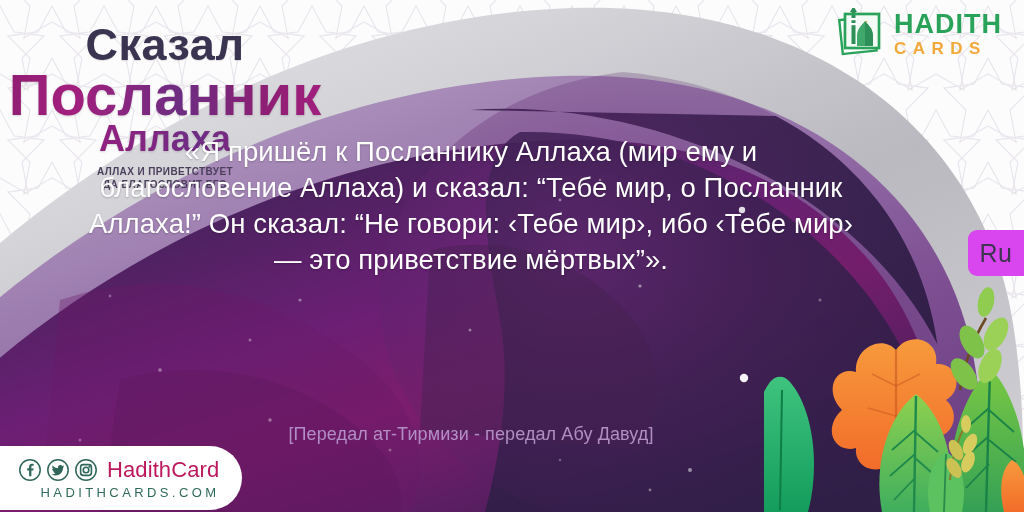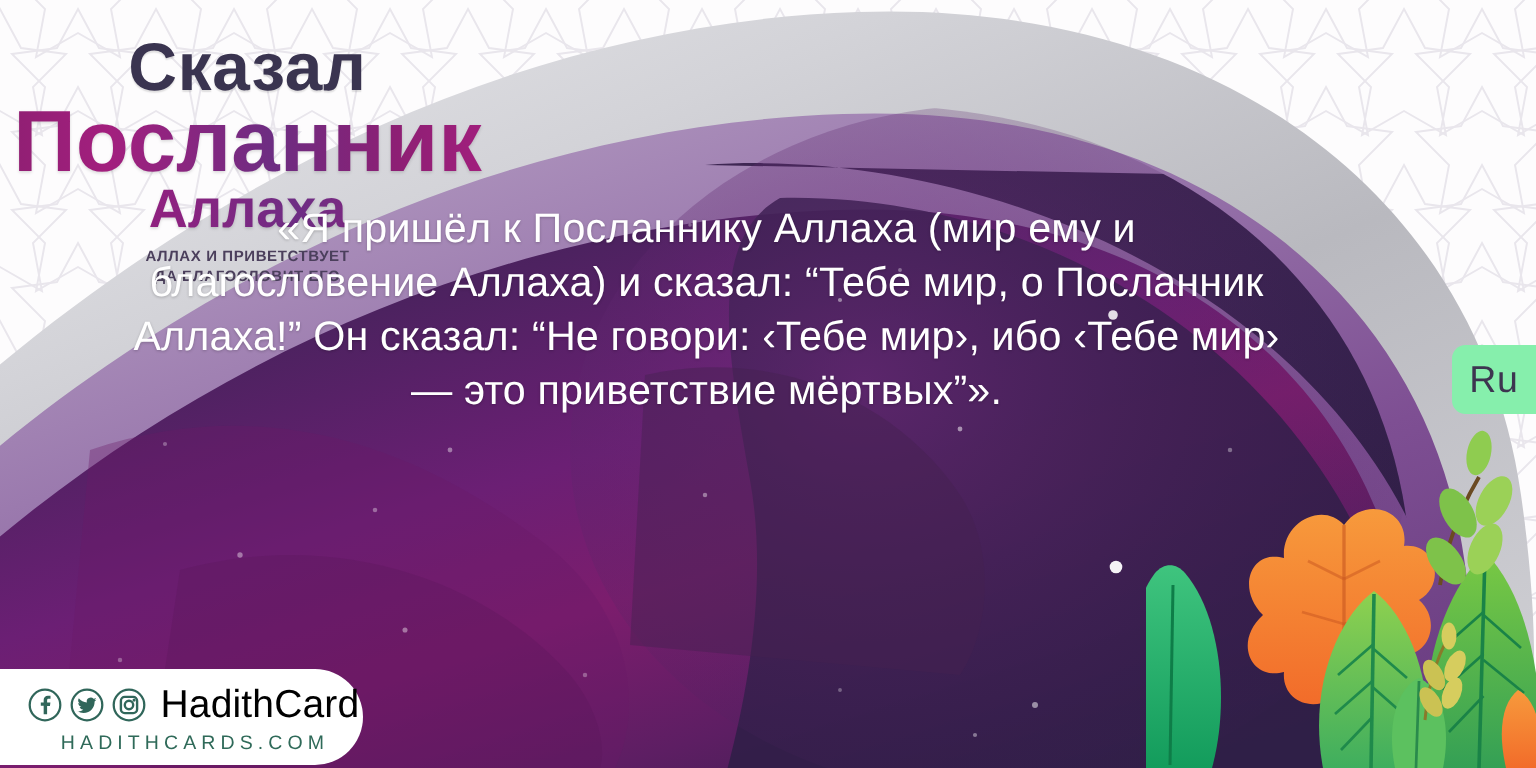--- a/index.html
+++ b/index.html
@@ -24,21 +24,21 @@
   }
 
   
   .arcs { position:absolute; inset:0; z-index:2; }
 
   
   .ru-badge {
     position:absolute;
     left:968px; top:230px;
     width:56px; height:46px;
-    background:#86efac;
+    background:#d946ef;
     border-radius:9px 0 0 9px;
     z-index:4;
     display:flex; align-items:center; justify-content:center;
     font-size:25px; color:#3d3550;
     letter-spacing:.5px;
   }
 
   
   .heading {
     position:absolute; left:0px; top:22px; width:330px;
@@ -115,21 +115,21 @@
     height:64px; width:276px;
     background:#ffffff;
     border-radius:0 34px 34px 0;
     z-index:7;
     display:flex; flex-direction:column;
     justify-content:center;
     padding-left:52px;
   }
   .f-row1 { display:flex; align-items:center; gap:4px; }
   .f-brand {
-    font-size:26px; color:#000000; margin-left:5px; letter-spacing:.1px;
+    font-size:22px; color:#be185d; margin-left:5px; letter-spacing:.1px;
   }
   .f-row2 {
     font-size:13px; color:#2f6a59; letter-spacing:3.4px;
     margin-top:2px; font-weight:500;text-align:center;
   }
   .soc { display:block; }
 
   
   .foliage { position:absolute; right:0; bottom:0; z-index:5; }
 </style>
@@ -239,21 +239,48 @@
     <div class="h-skazal">Сказал</div>
     <div class="h-poslannik">Посланник</div>
     <div class="h-allaha">Аллаха</div>
     <div class="h-sub">
       <div>АЛЛАХ И ПРИВЕТСТВУЕТ</div>
       <div>ДА БЛАГОСЛОВИТ ЕГО</div>
     </div>
   </div>
 
   <div class="quote">«Я пришёл к Посланнику Аллаха (мир ему и благословение Аллаха) и сказал: “Тебе мир, о Посланник Аллаха!” Он сказал: “Не говори: ‹Тебе мир›, ибо ‹Тебе мир› — это приветствие мёртвых”».</div>
-
+  <div class="attrib">[Передал ат-Тирмизи - передал Абу Давуд]</div>
+
+  <div class="logo">
+    <svg width="52" height="52" viewBox="0 0 52 52">
+      <g transform="rotate(-6 26 28)">
+        <rect x="6" y="10" width="34" height="34" fill="#ffffff" stroke="#2aa35a" stroke-width="2.4"></rect>
+      </g>
+      <rect x="10" y="6" width="34" height="34" fill="#ffffff" stroke="#2aa35a" stroke-width="2.4"></rect>
+      <g clip-path="none">
+        <rect x="12" y="8" width="30" height="30" fill="#f4fbf6"></rect>
+
+        <rect x="16.5" y="2" width="4" height="34" fill="#2f8f58"></rect>
+        <polygon points="18.5,-2 22,4 15,4" fill="#2f8f58"></polygon>
+        <rect x="15" y="10" width="7" height="2.2" fill="#ffffff"></rect>
+        <rect x="15" y="15" width="7" height="2.2" fill="#ffffff"></rect>
+
+        <path d="M 33,13 a 5,5 0 1,0 4.4,7.2 a 4,4 0 1,1 -4.4,-7.2 z" fill="#f2a93b"></path>
+
+        <path d="M 22,38 L 22,28 C 22,20 28,16 30,13 C 32,16 38,20 38,28 L 38,38 Z" fill="#3fa86a"></path>
+        <path d="M 30,13 C 32,16 38,20 38,28 L 38,38 L 30,38 Z" fill="#2f8f58"></path>
+      </g>
+      <rect x="10" y="6" width="34" height="34" fill="none" stroke="#2aa35a" stroke-width="2.4"></rect>
+    </svg>
+    <div class="logo-words">
+      <div class="logo-hadith">HADITH</div>
+      <div class="logo-cards">CARDS</div>
+    </div>
+  </div>
 
   <div class="footer-pill">
     <div class="f-row1">
       <svg class="soc" width="24" height="24" viewBox="0 0 24 24">
         <circle cx="12" cy="12" r="10.2" fill="none" stroke="#30665a" stroke-width="1.5"></circle>
         <path d="M13.4 18.2v-5.6h1.9l.3-2.2h-2.2V8.9c0-.64.18-1.07 1.1-1.07h1.17V5.9c-.2-.03-.9-.09-1.71-.09-1.69 0-2.85 1.03-2.85 2.93v1.63H9.2v2.2h1.91v5.63z" fill="#30665a"></path>
       </svg>
       <svg class="soc" width="24" height="24" viewBox="0 0 24 24">
         <circle cx="12" cy="12" r="10.2" fill="none" stroke="#30665a" stroke-width="1.5"></circle>
         <path d="M18.4 8.3c-.47.21-.97.35-1.5.41.54-.32.95-.84 1.15-1.45-.5.3-1.06.51-1.66.63a2.6 2.6 0 0 0-4.47 2.38 7.4 7.4 0 0 1-5.37-2.73 2.6 2.6 0 0 0 .8 3.48c-.42-.01-.82-.13-1.17-.32v.03c0 1.26.89 2.31 2.08 2.55-.22.06-.45.09-.69.09-.17 0-.33-.02-.49-.05a2.61 2.61 0 0 0 2.43 1.81 5.23 5.23 0 0 1-3.24 1.12c-.21 0-.42-.01-.62-.04a7.37 7.37 0 0 0 4 1.17c4.79 0 7.41-3.97 7.41-7.41v-.34c.51-.37.95-.82 1.3-1.34z" fill="#30665a"></path>

